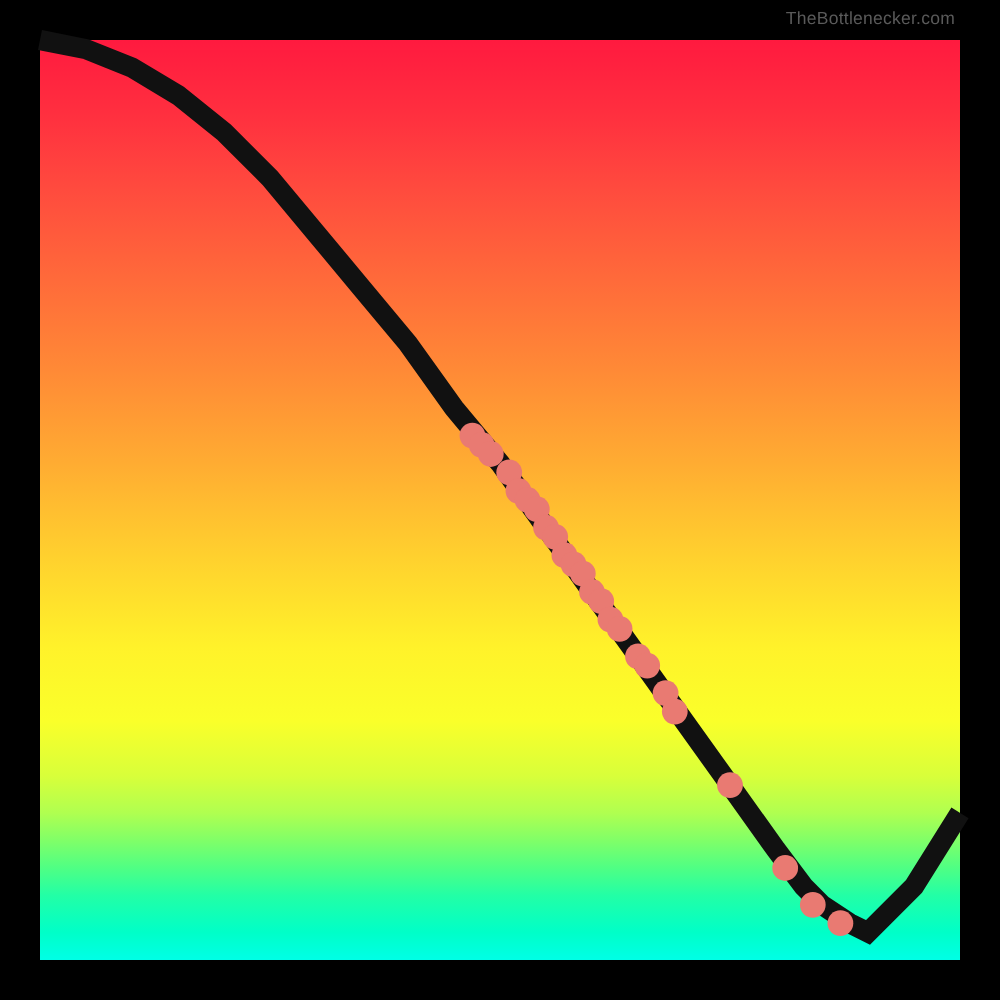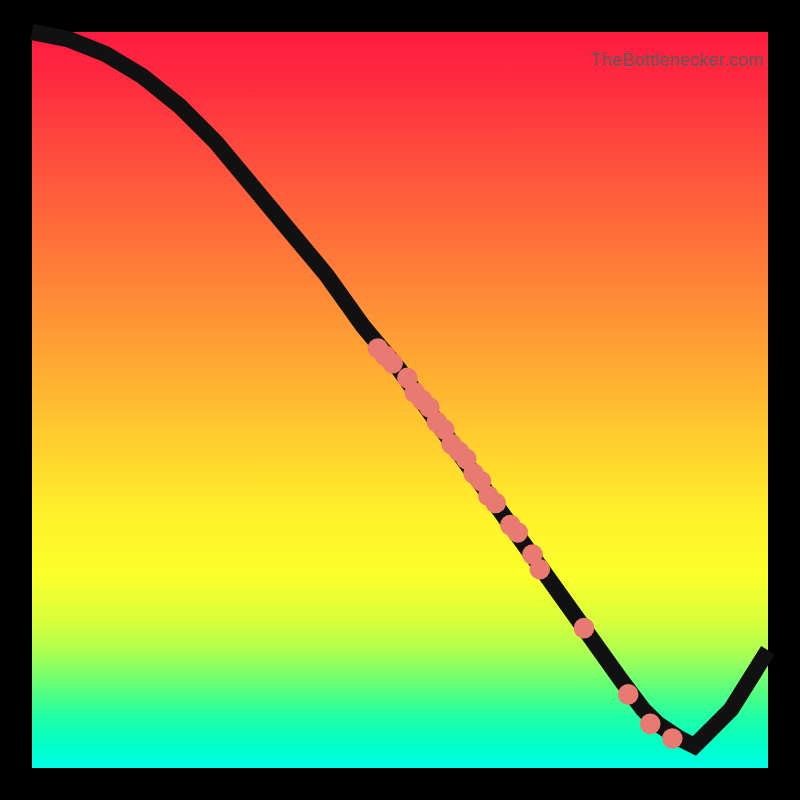--- a/index.html
+++ b/index.html
@@ -39,24 +39,23 @@
       #22ffa6 93%,
       #00ffc8 97%,
       #00ffe6 100%
     );
   }
   .watermark {
     position: absolute;
     top: 6px;
     right: 36px;
     color: #5a5a5a;
-    font-size: 18px;
+    font-size: 14px;
     font-weight: 500;
     letter-spacing: 0.2px;
-    margin-top: 44px;
   }
   svg.curve {
     position: absolute;
     left: 32px;
     top: 32px;
     width: 736px;
     height: 736px;
     overflow: visible;
   }
   .marker {

